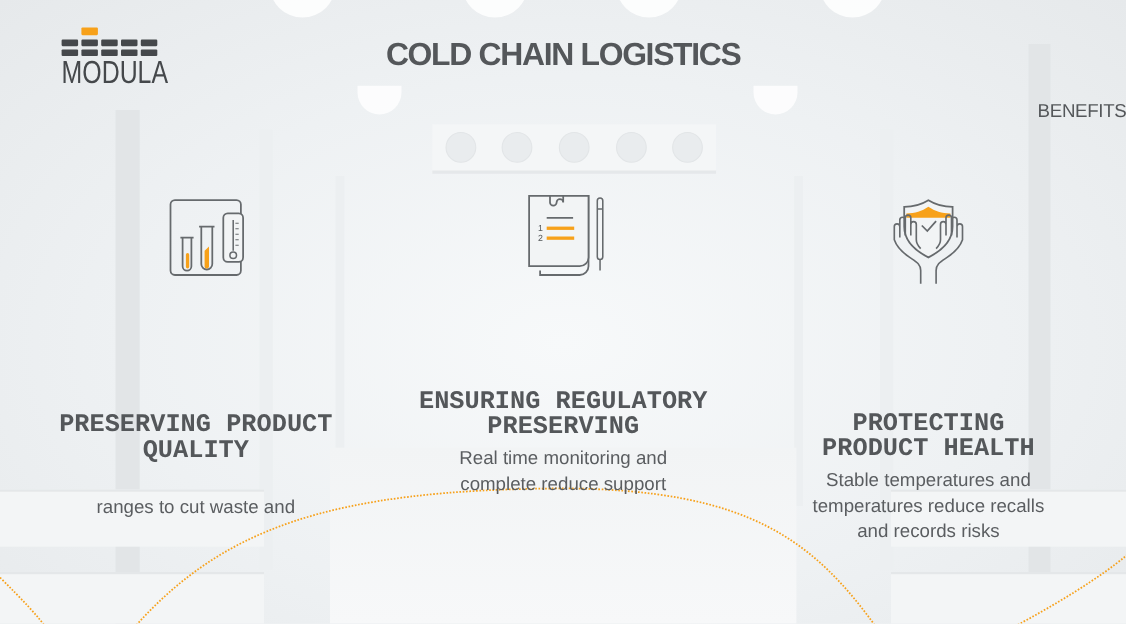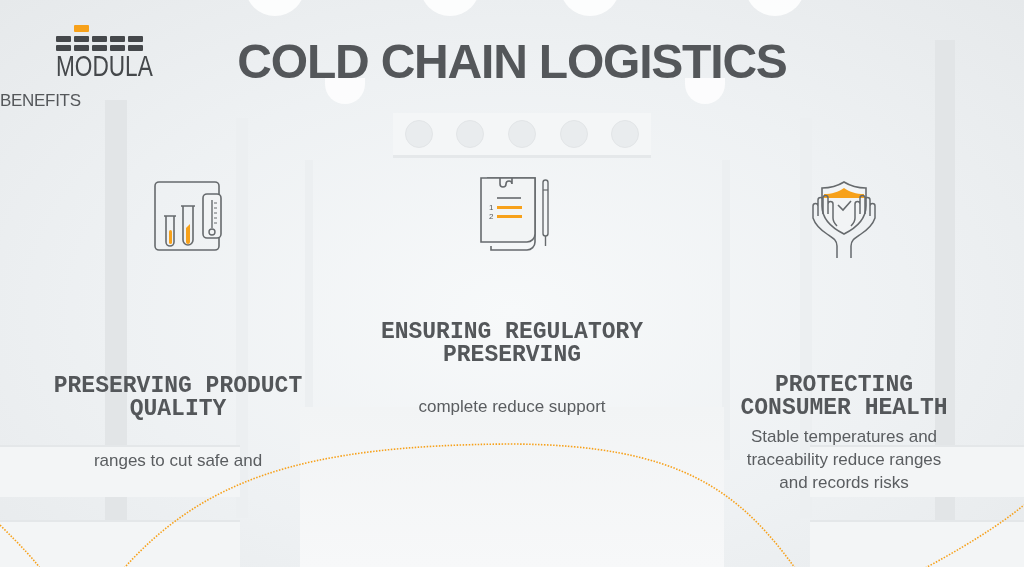--- a/index.html
+++ b/index.html
@@ -19,22 +19,22 @@
     .fan { width: 26px; height: 26px; border-radius: 50%; background: #e9ecee; border: 1px solid #e2e5e7; }
     .floor { position: absolute; left: 300px; right: 300px; bottom: 0; height: 160px; background: linear-gradient(#f2f4f5, #f7f8f9); }
 
     .logo { position: absolute; left: 56px; top: 27px; width: 88px; }
     .logo-grid { display: grid; grid-template-columns: repeat(5, 15px); grid-gap: 3px; }
     .brick { height: 6px; background: #45484b; border-radius: 1px; }
     .brick.accent { background: #f7a11a; height: 7px; margin-top: -2px; }
     .brick.empty { background: transparent; }
     .logo-text { font-family: "Liberation Sans Narrow", "Liberation Sans", sans-serif; font-size: 29px; font-weight: 400; color: #45484b; letter-spacing: 0px; transform: scaleX(0.78); transform-origin: left; margin-top: 0px; line-height: 30px; }
 
-    .title { position: absolute; left: 0; right: 0; top: 34px; text-align: center; font-size: 48px; font-weight: 700; color: #54575a; letter-spacing: -1.2px; margin-left: 0px; }
-    .subtitle { position: absolute; left: 0; right: 0; top: 91px; text-align: left; font-size: 17px; font-weight: 400; color: #54575a; letter-spacing: -0.3px; }
+    .title { position: absolute; left: 0; right: 0; top: 34px; text-align: center; font-size: 29px; font-weight: 700; color: #54575a; letter-spacing: -1.2px; margin-left: 0px; }
+    .subtitle { position: absolute; left: 16px; right: 0; top: 91px; text-align: right; font-size: 17px; font-weight: 400; color: #54575a; letter-spacing: -0.3px; }
 
     .col { position: absolute; top: 172px; width: 300px; text-align: center; }
     .col .icon { height: 90px; display: flex; justify-content: center; align-items: flex-start; }
     .col h2 { margin: 113px 0 0 0; font-size: 23px; font-weight: 700; color: #54575a; line-height: 23px; letter-spacing: 0px; font-family: Liberation Mono, monospace; }
     .col p { margin: 5px auto 0; font-size: 17px; color: #5a5d60; line-height: 23px; }
 
     .wave { position: absolute; left: 0; top: 0; }
   </style>
 </head>
 <body>
@@ -111,62 +111,62 @@
       <path d="M48,34 h14 M50,34 v34 a5,5 0 0 0 10,0 v-34" fill="none" stroke="#666a6d" stroke-width="1.6"></path>
       <path d="M53,56 l4,-4 v18 a2,2 0 0 1 -4,0 z" fill="#f7a11a"></path>
     </svg>
   </div>
   <h2>
     <span>PRESERVING PRODUCT</span><br>
     <span>QUALITY</span>
   </h2>
   <p>
     <br>
-    <span>ranges to cut safe and</span><br>
+    <span>ranges to cut waste and</span><br>
   </p>
 </div>
 
 <div class="col" style="left:362px">
   <div class="icon">
     <svg width="90" height="85" viewBox="0 0 90 85" style="margin-top:-4px">
       <path d="M20,10 h48 v64 a8,8 0 0 1 -8,8 h-36 v-4" fill="none" stroke="#666a6d" stroke-width="1.6"></path>
       <path d="M14,10 h54 v56 a8,8 0 0 1 -8,8 h-46 z" fill="#f2f4f5" stroke="#666a6d" stroke-width="1.6"></path>
       <path d="M33,10 v6 a3,3 0 0 0 6,0 a3,3 0 0 1 6,0 v-6" fill="none" stroke="#666a6d" stroke-width="1.6"></path>
       <line x1="30" y1="30" x2="54" y2="30" stroke="#666a6d" stroke-width="1.6"></line>
       <text x="22" y="42" font-size="8" fill="#54575a" font-family="Liberation Sans, sans-serif">1</text>
       <text x="22" y="51" font-size="8" fill="#54575a" font-family="Liberation Sans, sans-serif">2</text>
       <rect x="30" y="38" width="25" height="3" fill="#f7a11a"></rect>
       <rect x="30" y="47" width="25" height="3" fill="#f7a11a"></rect>
       <rect x="76" y="12" width="5" height="56" rx="2.5" fill="none" stroke="#666a6d" stroke-width="1.4"></rect>
       <line x1="76" y1="22" x2="81" y2="22" stroke="#666a6d" stroke-width="1.2"></line>
       <line x1="78.5" y1="68" x2="78.5" y2="78" stroke="#666a6d" stroke-width="1.4"></line>
     </svg>
   </div>
-  <h2 style="margin-top:59px">
+  <h2 style="margin-top:92px">
     <span>ENSURING REGULATORY</span><br>
     <span>PRESERVING</span>
   </h2>
   <p>
-    <br>
+    <span>Real time monitoring and</span><br>
     <span>complete reduce support</span><br>
   </p>
 </div>
 
 <div class="col" style="left:694px">
   <div class="icon">
     <svg width="90" height="85" viewBox="0 0 90 85" style="margin-top:6px">
       <path d="M45,4 c8,5 16,6 22,6 v18 c0,14 -10,22 -22,28 c-12,-6 -22,-14 -22,-28 v-18 c6,0 14,-1 22,-6 z" fill="#f2f4f5" stroke="#666a6d" stroke-width="1.6"></path>
       <path d="M25,16 c8,0 14,-2 20,-6 c6,4 12,6 20,6 v4 h-40 z" fill="#f7a11a"></path>
       <path d="M39,27 l5,5 l8,-9" fill="none" stroke="#666a6d" stroke-width="1.6"></path>
       <path d="M38,80 v-12 c0,-6 -4,-8 -10,-12 c-6,-4 -12,-10 -14,-16 v-12 a2.5,2.5 0 0 1 5,0 v10 M19,30 v-8 a2.5,2.5 0 0 1 5,0 v14 M24,24 v-4 a2.5,2.5 0 0 1 5,0 v16 M29,26 a2.5,2.5 0 0 1 5,0 v14 c0,3 2,6 4,8" fill="none" stroke="#666a6d" stroke-width="1.5"></path>
       <path d="M52,80 v-12 c0,-6 4,-8 10,-12 c6,-4 12,-10 14,-16 v-12 a2.5,2.5 0 0 0 -5,0 v10 M71,30 v-8 a2.5,2.5 0 0 0 -5,0 v14 M66,24 v-4 a2.5,2.5 0 0 0 -5,0 v16 M61,26 a2.5,2.5 0 0 0 -5,0 v14 c0,3 -2,6 -4,8" fill="none" stroke="#666a6d" stroke-width="1.5"></path>
     </svg>
   </div>
   <h2 style="margin-top:112px">
     <span>PROTECTING</span><br>
-    <span>CONSUMER HEALTH</span>
+    <span>PRODUCT HEALTH</span>
   </h2>
   <p>
     <span>Stable temperatures and</span><br>
-    <span>traceability reduce ranges</span><br>
+    <span>temperatures reduce recalls</span><br>
     <span>and records risks</span>
   </p>
 </div>
 
 </body></html>

